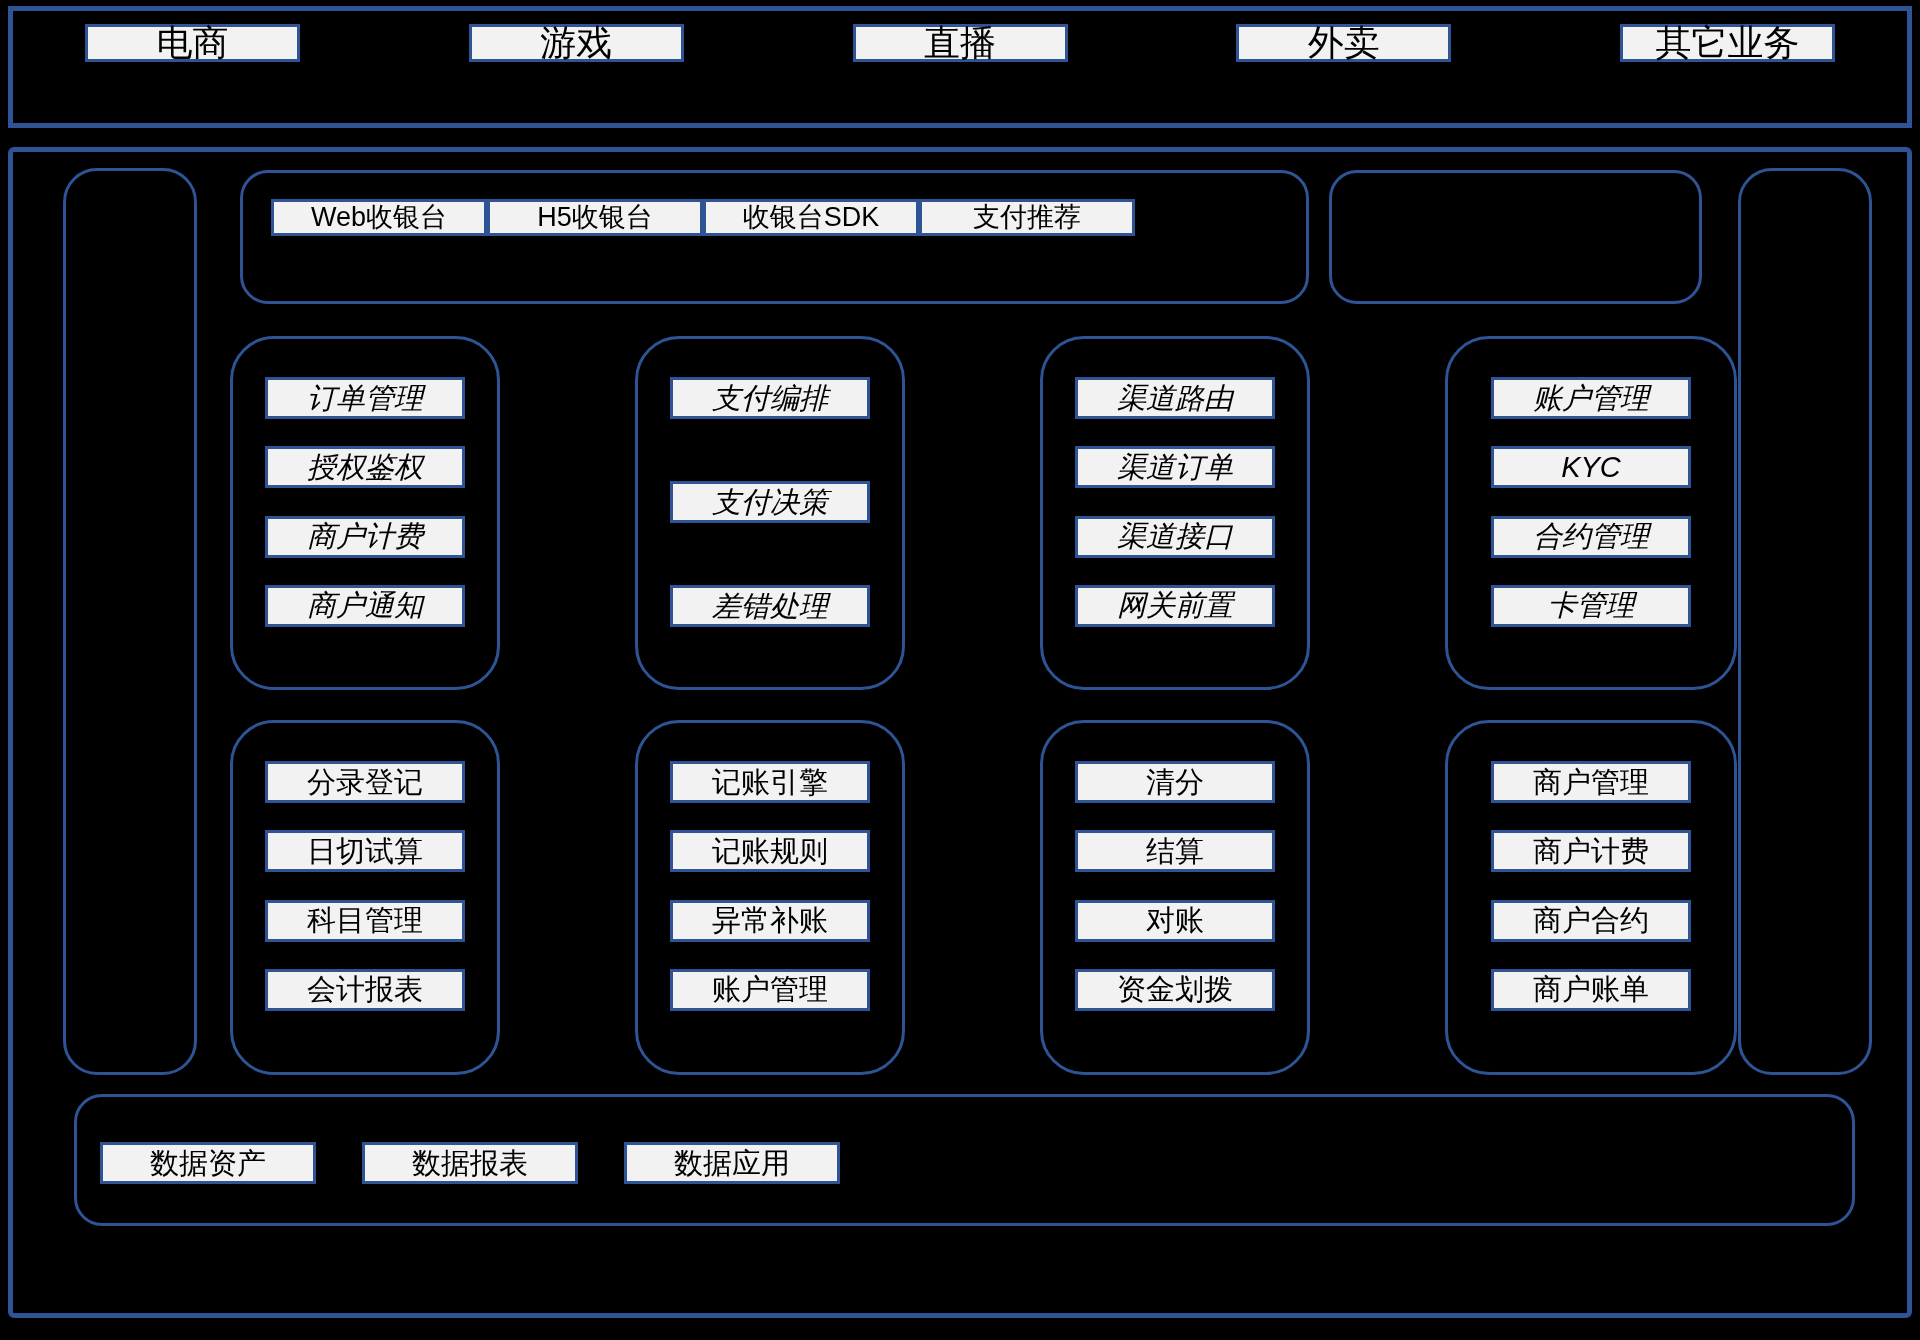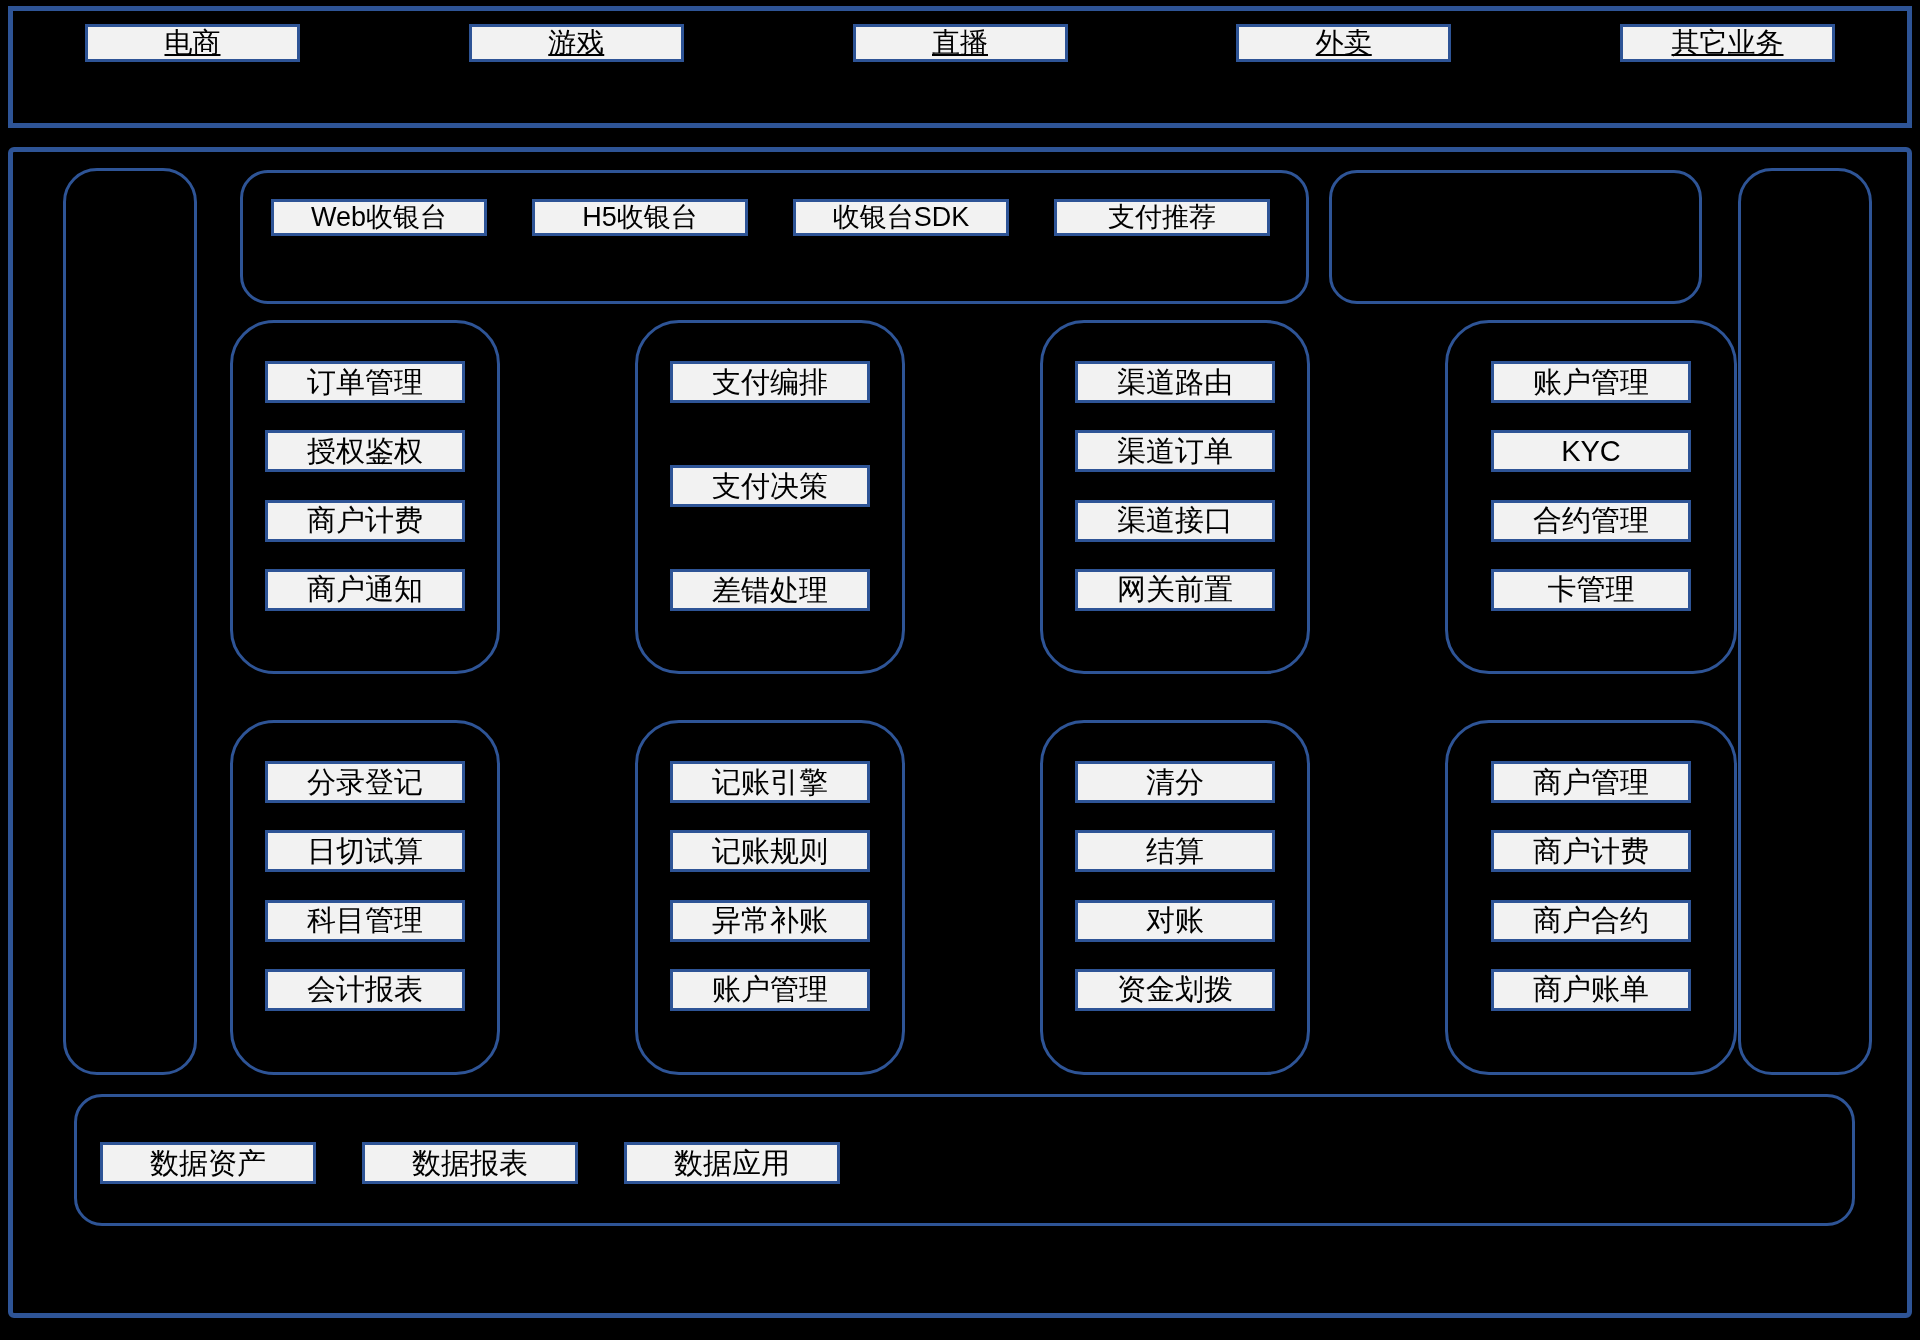--- a/index.html
+++ b/index.html
@@ -23,49 +23,49 @@
     font-size:29px;line-height:1;color:#000;
     white-space:nowrap;
   }
   
   .topbar{
     position:absolute;left:8px;top:6px;width:1904px;height:122px;
     border:5px solid var(--blue);
     display:flex;justify-content:space-between;
     padding:13px 72px 0 72px;
   }
-  .topbar .cell{width:215px;height:38px;font-size:28px;text-decoration:underline;}
+  .topbar .cell{width:215px;height:38px;font-size:36px;}
   
   .main{
     position:absolute;left:8px;top:147px;width:1904px;height:1171px;
     border:5px solid var(--blue);border-radius:6px;
   }
   .rail{
     position:absolute;top:16px;width:134px;height:907px;
     border:3px solid var(--blue);border-radius:34px;
   }
   .rail.left{left:50px;}
   .rail.right{left:1725px;}
   
   .cashier{
     position:absolute;left:227px;top:18px;width:1069px;height:134px;
     border:3px solid var(--blue);border-radius:28px;
-    display:flex;gap:45px;padding:26px 0 0 28px;
+    display:flex;padding:26px 0 0 28px;
   }
   .cashier .cell{width:216px;height:37px;font-size:27px;}
   .sidebox{
     position:absolute;left:1316px;top:18px;width:373px;height:134px;
     border:3px solid var(--blue);border-radius:28px;
   }
   
   .grid{
     position:absolute;left:217px;width:1507px;
     display:flex;justify-content:space-between;
   }
-  .grid.row1{top:168px;height:354px;}
+  .grid.row1{top:184px;height:354px;font-style:italic;}
   .grid.row2{top:568px;height:355px;gap:20px;}
   .group{
     width:270px;height:100%;
     border:3px solid var(--blue);border-radius:44px;
     display:flex;justify-content:center;
   }
   .group.wide{width:292px;}
   .stack{
     width:200px;margin-top:38px;height:250px;
     display:flex;flex-direction:column;justify-content:space-between;

